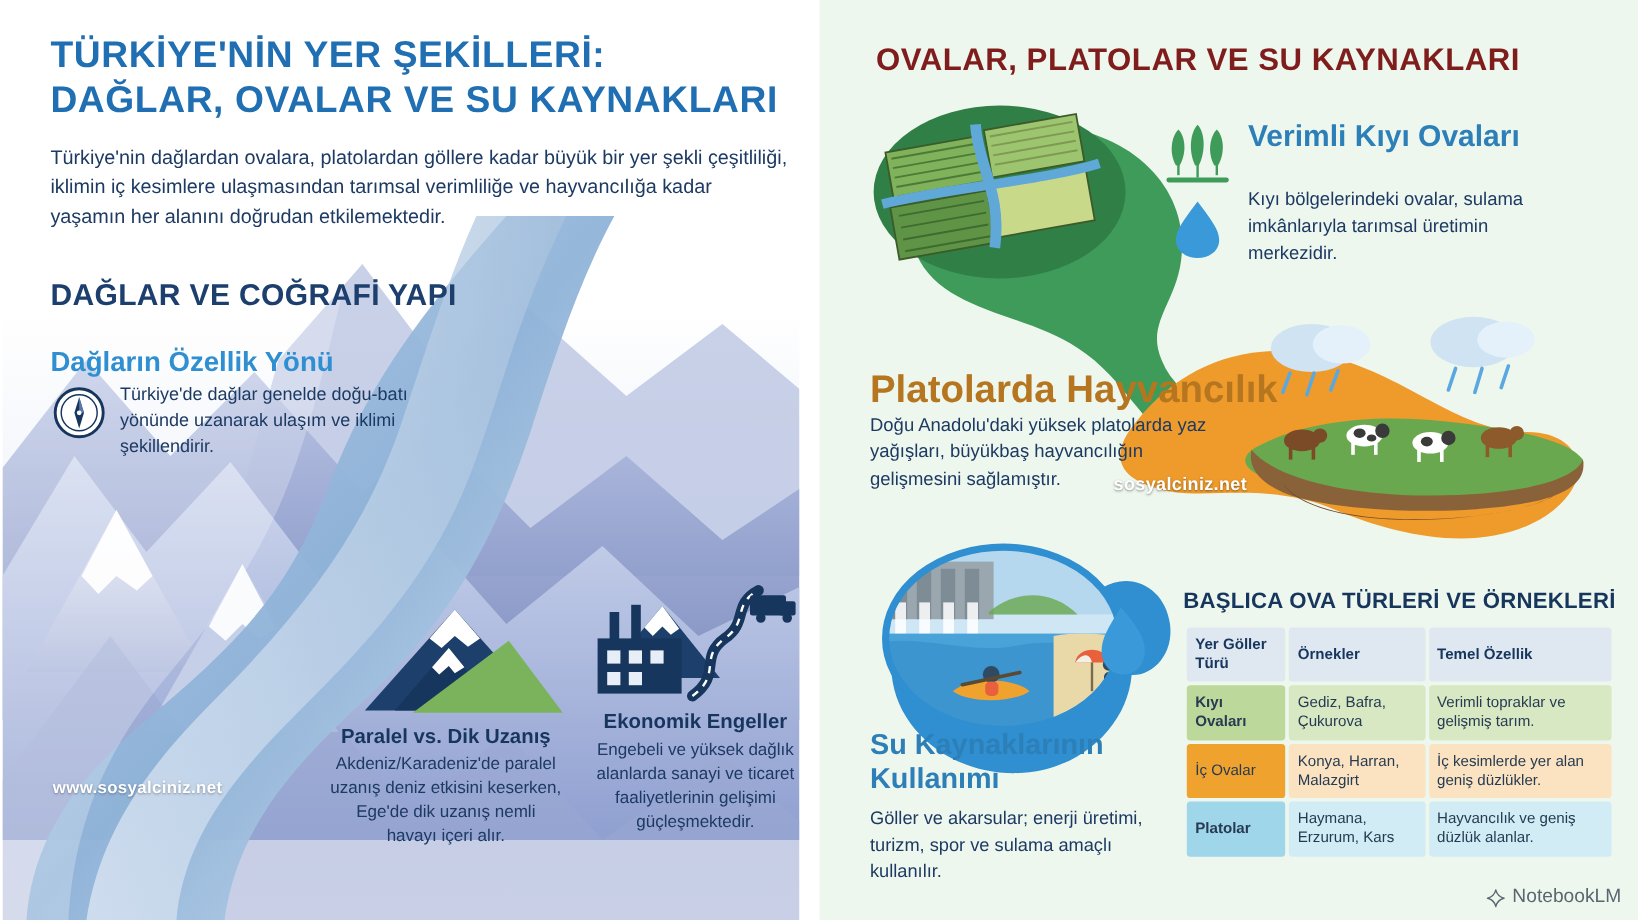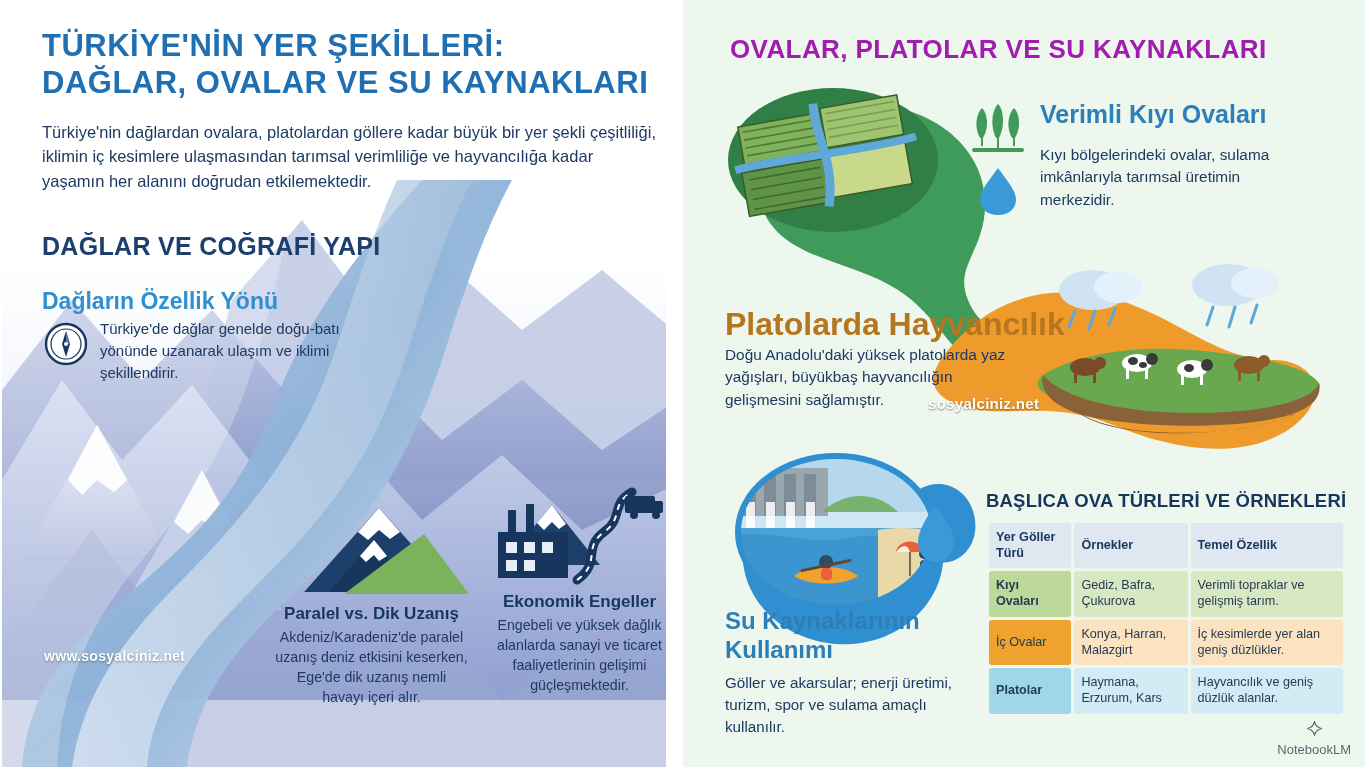--- a/index.html
+++ b/index.html
@@ -75,34 +75,34 @@
 
   
   #right-panel {
     position: absolute; left: 683px; top: 0;
     width: 682px; height: 767px;
     background: #eef7ee;
     overflow: hidden;
   }
   #right-title {
     position: absolute; left: 47px; top: 34px;
-    font-size: 26px; font-weight: bold; color: #a21caf; letter-spacing: .4px;
+    font-size: 26px; font-weight: bold; color: #7f1d1d; letter-spacing: .4px;
   }
 
   
   .blob { position: absolute; }
 
   
   #b1-icons { position: absolute; left: 285px; top: 98px; width: 60px; height: 118px; }
   #b1-title {
     position: absolute; left: 357px; top: 100px;
     font-size: 25px; font-weight: bold; color: #2d7fb8;
   }
   #b1-text {
-    position: absolute; left: 357px; top: 144px; width: 260px;
+    position: absolute; left: 357px; top: 156px; width: 260px;
     font-size: 15.4px; line-height: 1.45; color: #1d3a63;
   }
 
   
   #b2-title {
     position: absolute; left: 42px; top: 306px;
     font-size: 32px; font-weight: bold; color: #b5761f;
   }
   #b2-text {
     position: absolute; left: 42px; top: 344px; width: 300px;
@@ -146,21 +146,21 @@
   .row2 td:nth-child(2){ background:#fbe3c2; }
   .row2 td:nth-child(3){ background:#fbe3c2; }
   .row3 td:nth-child(1){ background:#9fd6ea; font-weight:bold; }
   .row3 td:nth-child(2){ background:#d2ecf5; }
   .row3 td:nth-child(3){ background:#d2ecf5; }
 
   
   #nblm {
     position: absolute; right: 14px; bottom: 10px;
     display: flex; align-items: center; gap: 6px;
-    font-size: 13px; color: #5b6770; flex-direction: column;
+    font-size: 16px; color: #5b6770;
   }
 </style>
 </head>
 <body>
 
 <div id="page">
 
   <div id="left-panel">
     <div id="sky-wash"></div>
 

